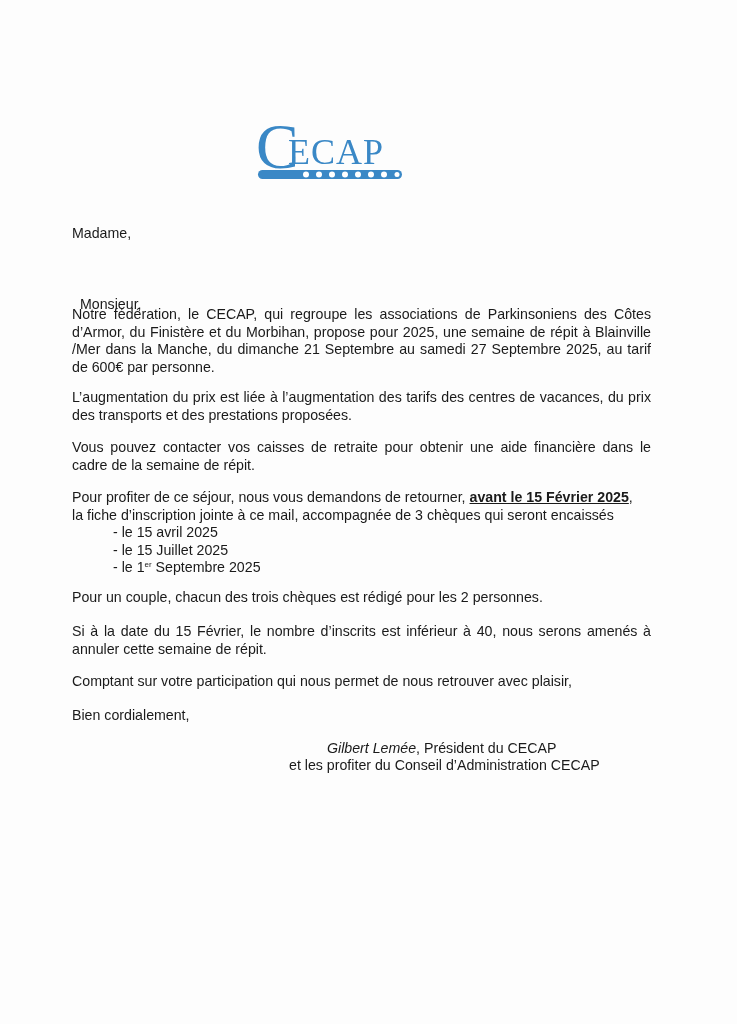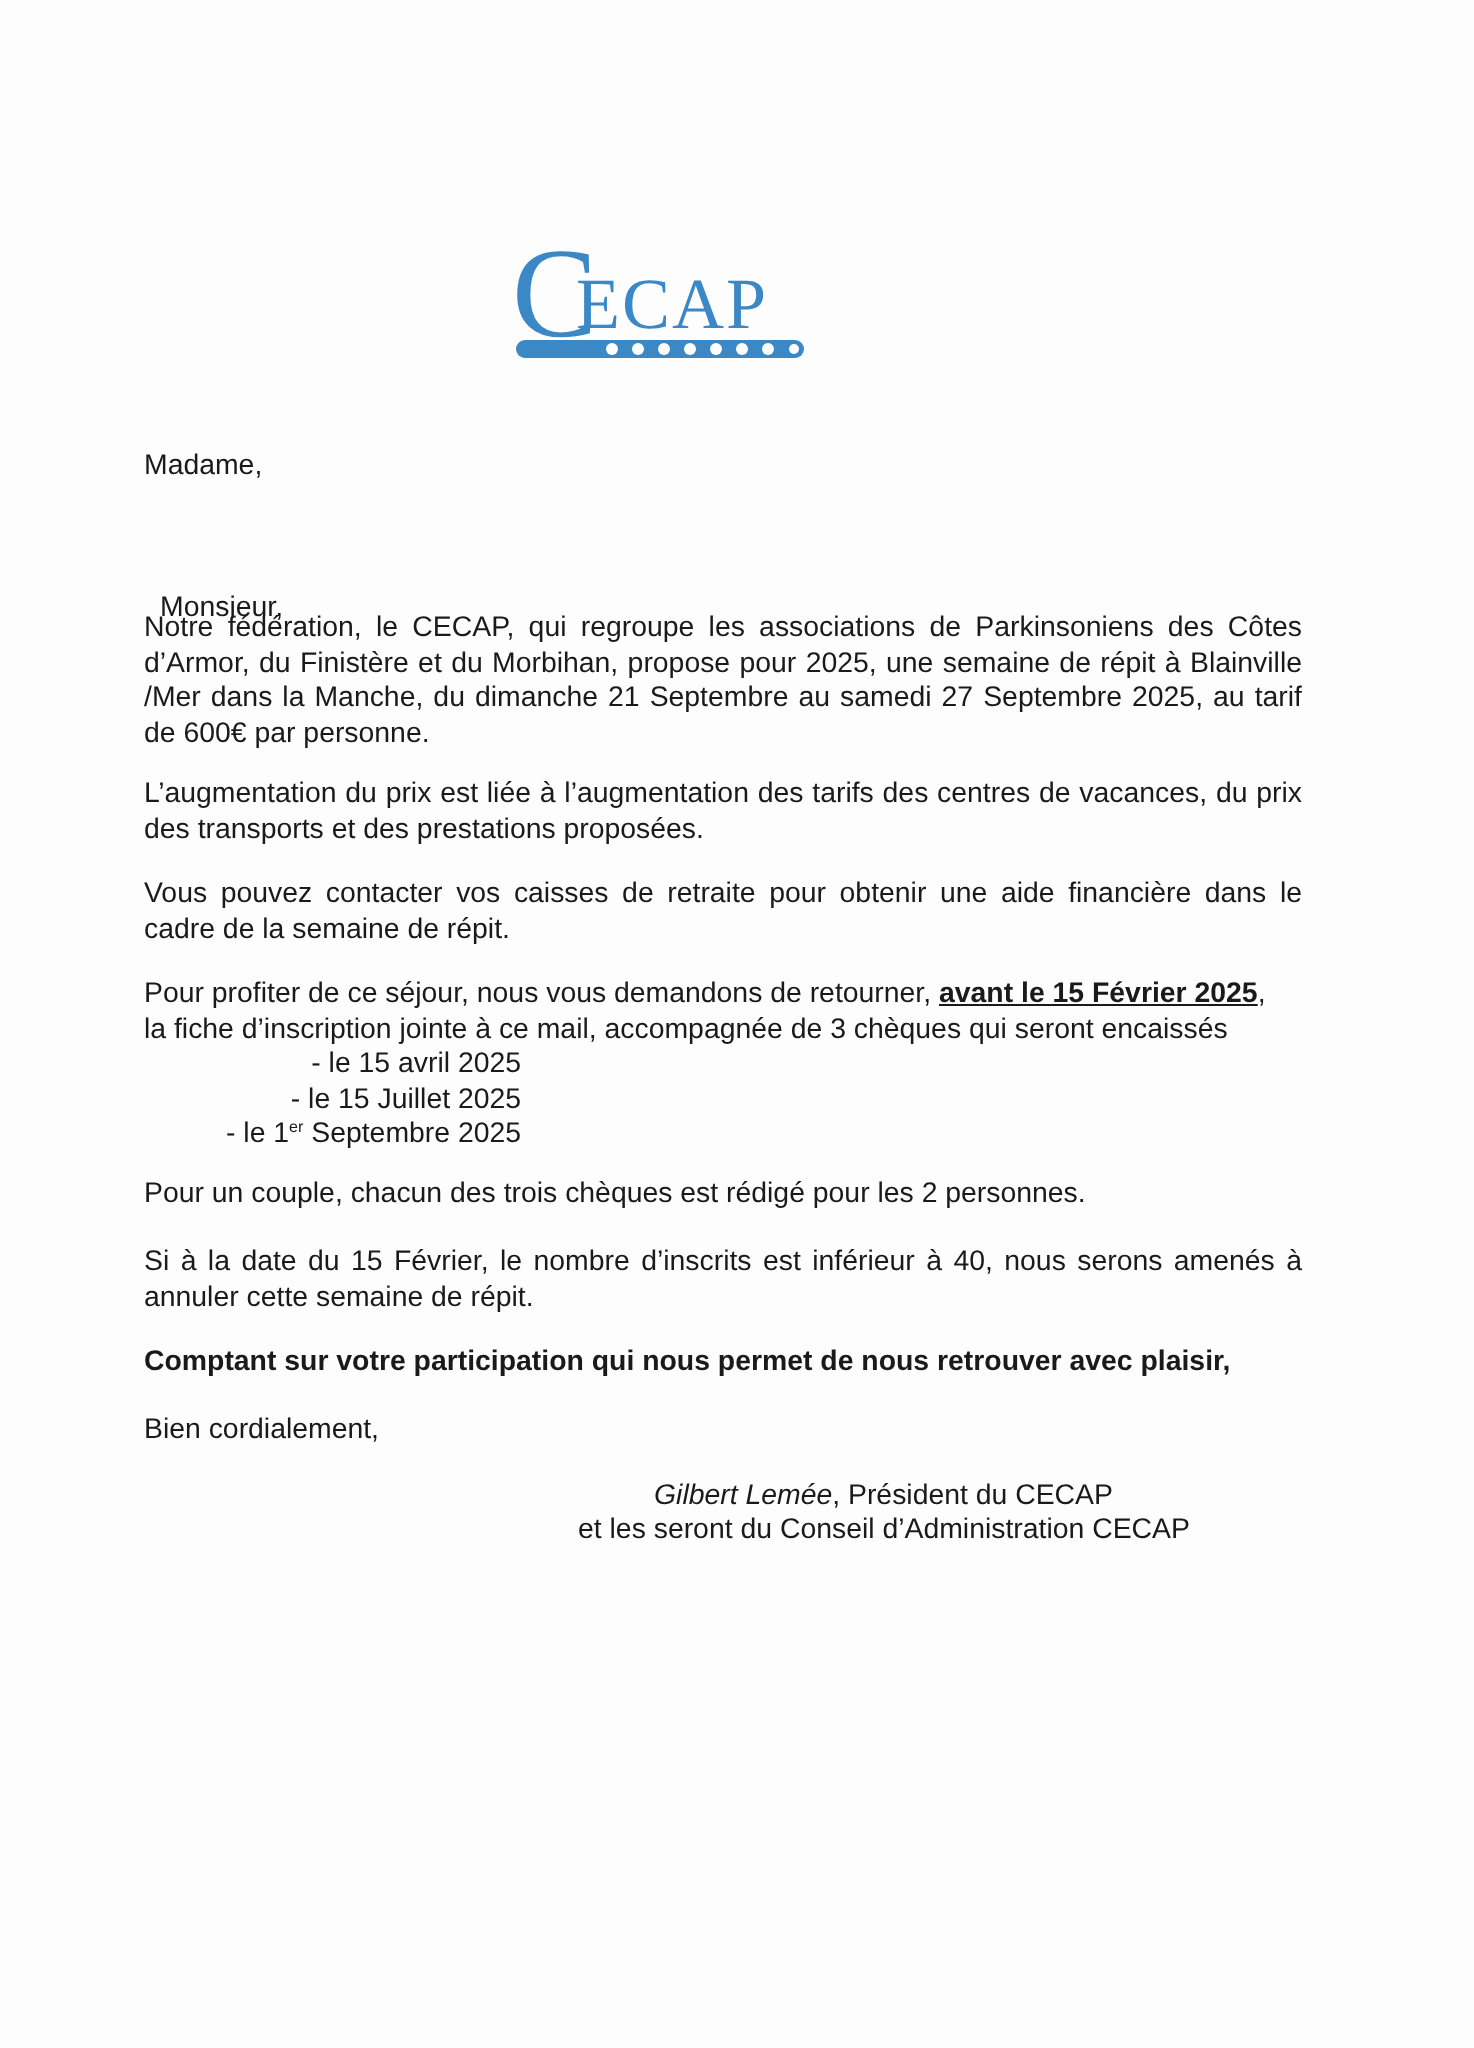--- a/index.html
+++ b/index.html
@@ -2,21 +2,21 @@
 <html><head>
   <meta charset="utf-8">
   <style>
     html, body { margin: 0; padding: 0; background: #fdfdfd; }
     body { width: 737px; height: 1024px; position: relative; overflow: hidden;
            font-family: "Liberation Sans", sans-serif; color: #1a1a1a; font-size: 14.2px; line-height: 17.6px; }
     .logo { position: absolute; left: 254px; top: 112px; width: 150px; height: 70px; }
     .logo svg { display: block; }
     .p { position: absolute; left: 72px; width: 579px; margin: 0; }
     .j { text-align: justify; text-align-last: left; }
-    .list { position: absolute; left: 113px; margin: 0; padding: 0; list-style: none; text-align: right; }
+    .list { position: absolute; left: 113px; margin: 0; padding: 0; list-style: none; }
     .list li { height: 17.6px; }
     .b { font-weight: bold; text-decoration: underline; }
     .u { }
     .sig { position: absolute; margin: 0; white-space: nowrap; }
     sup { font-size: 8px; line-height: 0; vertical-align: 5px; }
   </style>
 </head>
 <body>
 
 <div class="logo">
@@ -50,19 +50,19 @@
 </p>
 
 <ul class="list" style="top:524px;">
   <li><span>- le 15 avril 2025</span></li>
   <li><span>- le 15 Juillet 2025</span></li>
   <li><span>- le 1</span><sup>er</sup><span> Septembre 2025</span></li>
 </ul>
 
 <p class="p" style="top:589px;">Pour un couple, chacun des trois chèques est rédigé pour les 2 personnes.</p>
 <p class="p j" style="top:623px;"> Si à la date du 15 Février, le nombre d’inscrits est inférieur à 40, nous serons amenés à annuler cette semaine de répit.</p>
-<p class="p" style="top:673px;font-weight:bold;">Comptant sur votre participation qui nous permet de nous retrouver avec plaisir,</p>
+<p class="p" style="top:673px;">Comptant sur votre participation qui nous permet de nous retrouver avec plaisir,</p>
 <p class="p" style="top:707px;">Bien cordialement,</p>
 
 <p class="sig" style="top:740px; left:327px;">
   <em>Gilbert Lemée</em><span>, Président du CECAP</span>
 </p>
-<p class="sig" style="top:757px; left:289px;">et les seront du Conseil d’Administration CECAP</p>
+<p class="sig" style="top:757px; left:289px;">et les profiter du Conseil d’Administration CECAP</p>
 
 </body></html>

